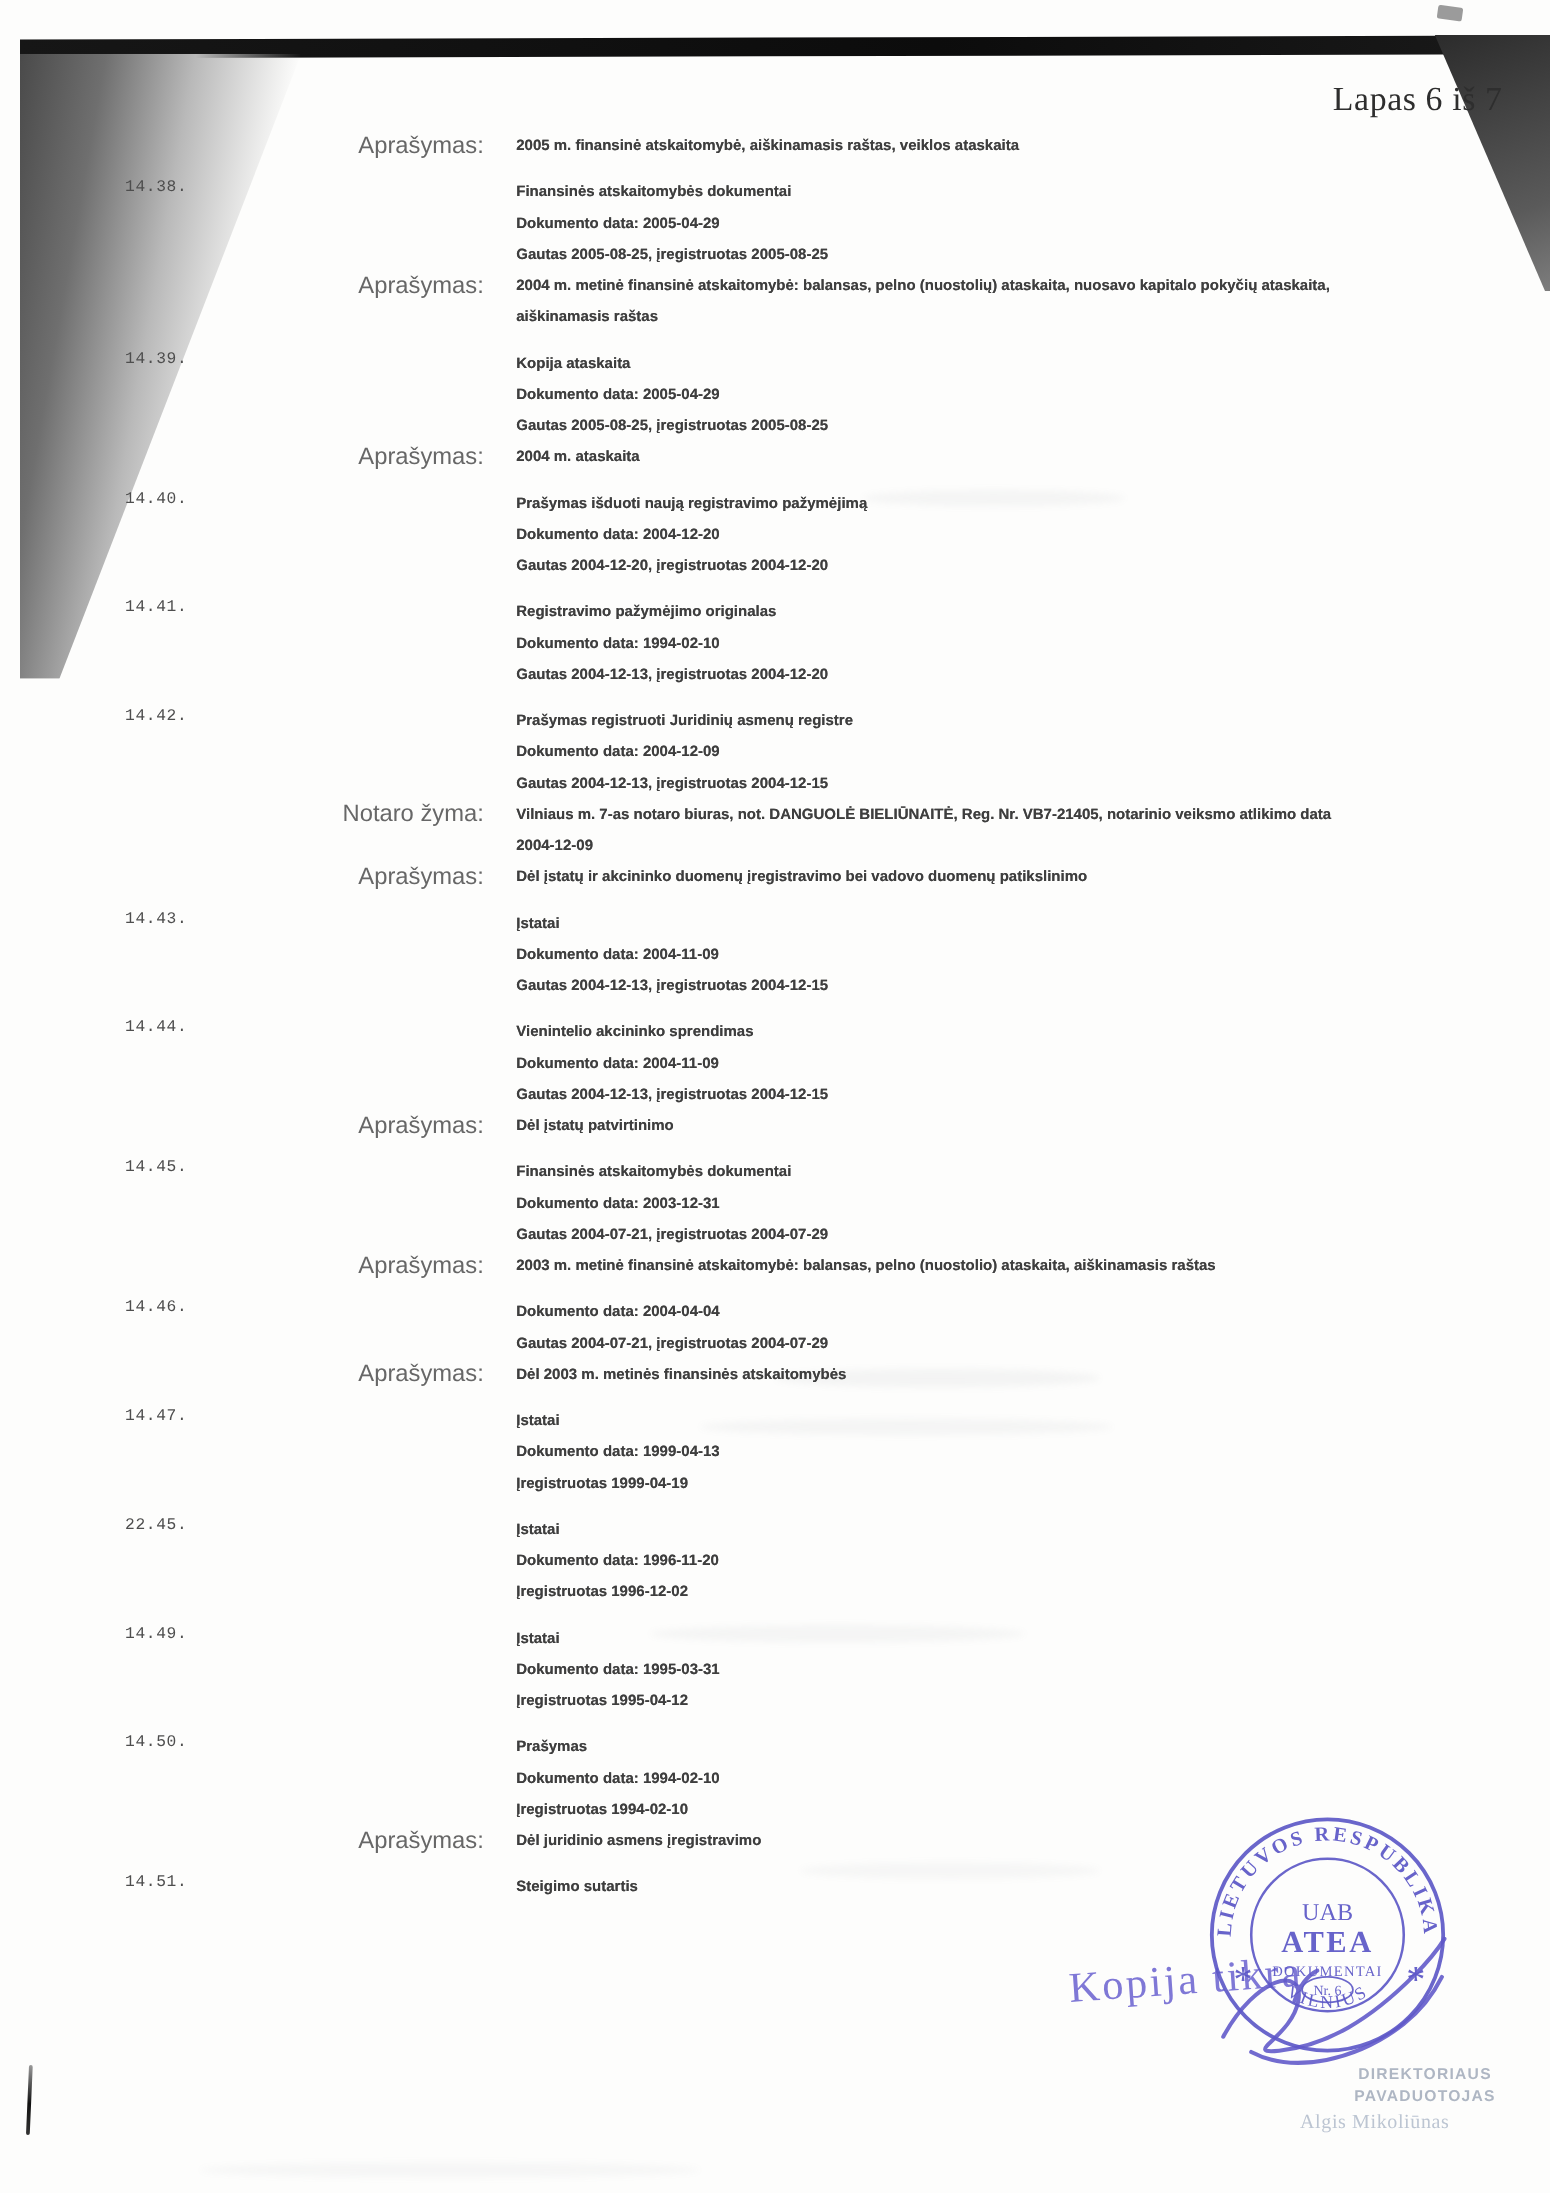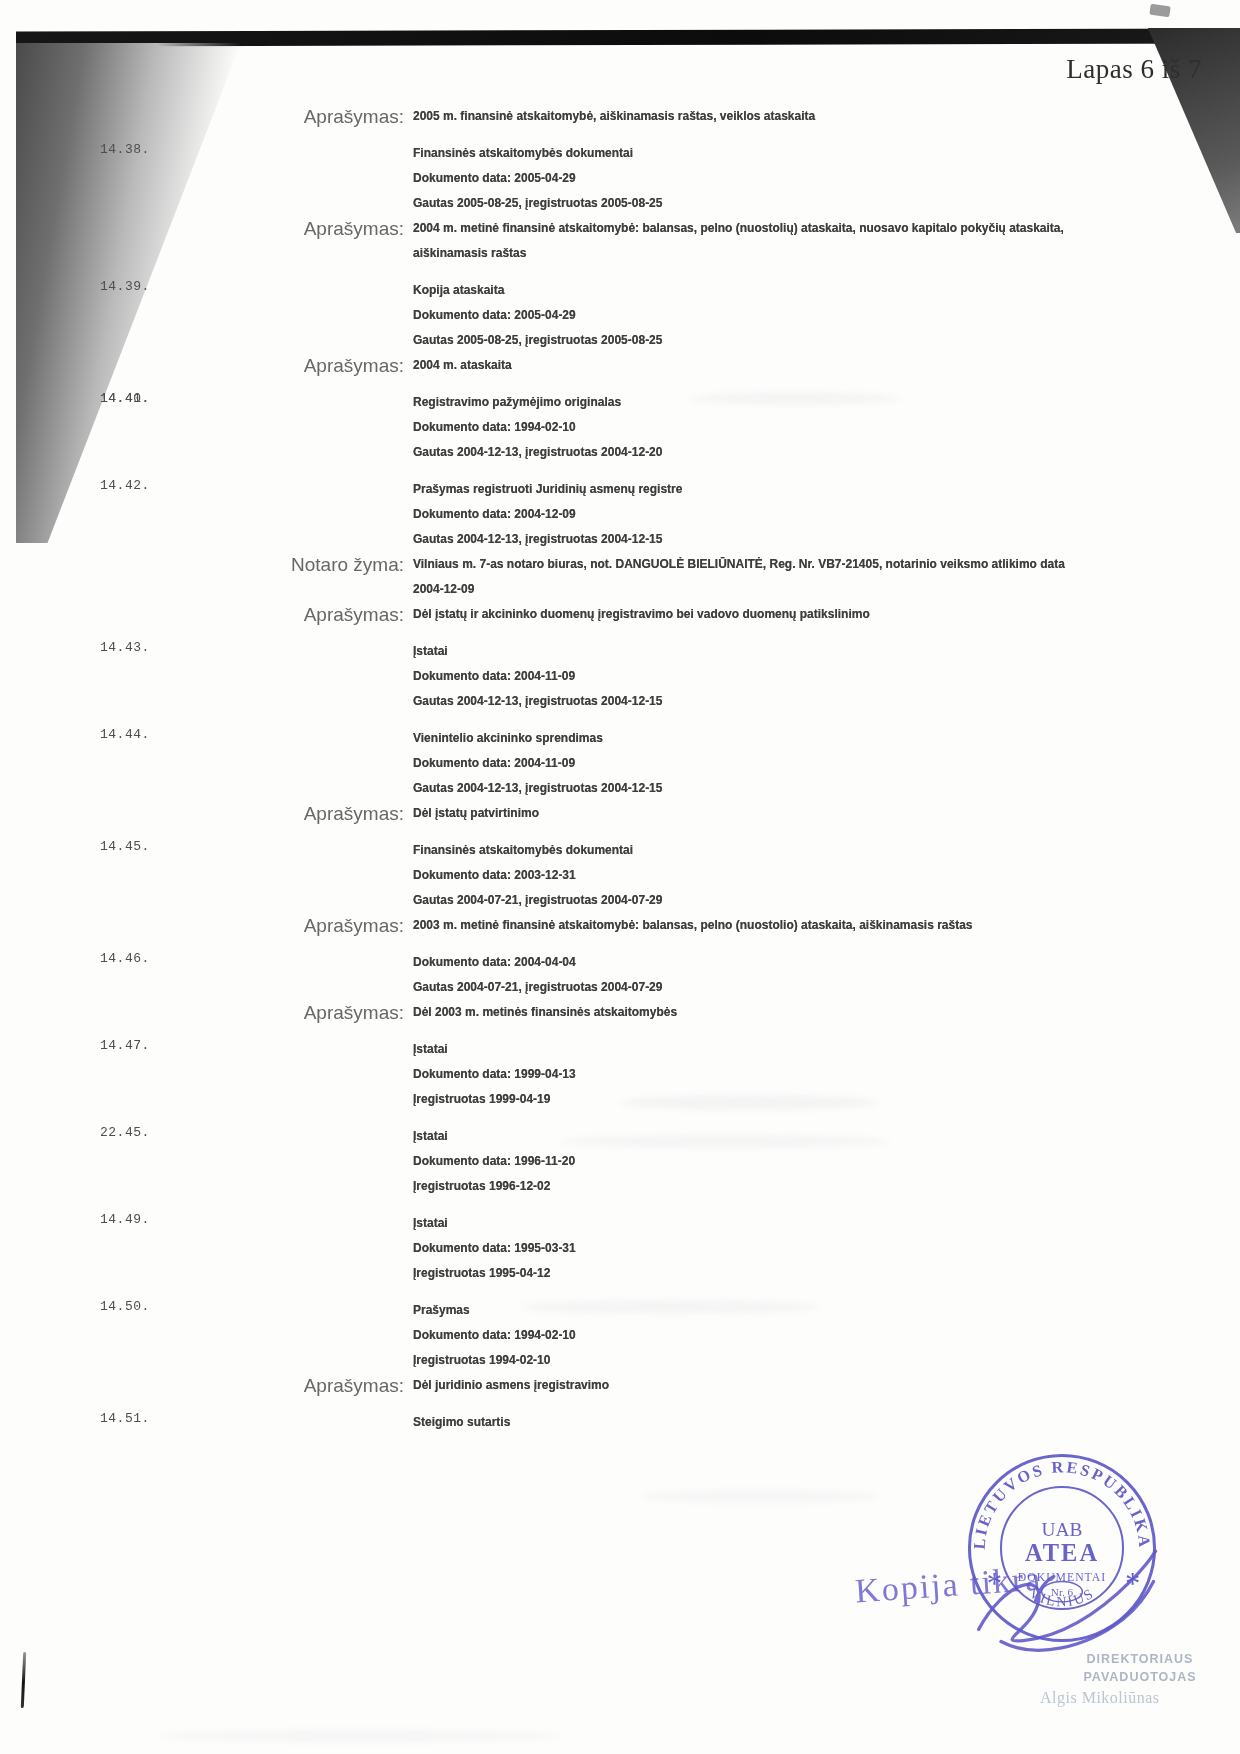--- a/index.html
+++ b/index.html
@@ -32,35 +32,35 @@
     background:#8a8a8a;border-radius:2px;transform:rotate(8deg);opacity:.85;
   }
   .bottom-scratch{
     position:absolute;left:22px;top:1652px;width:3px;height:56px;
     background:linear-gradient(#9a9a9a,#111 55%,#333);
     transform:rotate(2.5deg);border-radius:2px;
   }
   .smudge{position:absolute;background:#8a8f96;filter:blur(3px);border-radius:50%;}
   
   .page-label{
-    position:absolute;top:54px;right:38px;
+    position:absolute;top:64px;right:38px;
     font-family:"Liberation Serif",serif;
     font-size:27px;color:#2e2e2e;letter-spacing:.5px;
   }
   
   .doc{position:absolute;left:0;top:104px;right:0;}
   .entry{position:relative;padding-left:413px;margin-top:12px;}
   .entry.first{margin-top:0;}
   .num{
     position:absolute;left:100px;top:1px;
     font-size:13px;color:#4e4e4e;letter-spacing:.5px;font-family:Liberation Mono, monospace;
   }
   .group{position:relative;}
   .glabel{
-    position:absolute;right:100%;margin-right:9px;top:0;
+    position:absolute;right:100%;margin-right:26px;top:0;
     white-space:nowrap;font-size:19px;color:#676767;line-height:25px;
   }
   .gtext{
     font-size:12px;font-weight:bold;color:#3e3e3e;
     line-height:25px;max-width:660px;
     text-shadow:0 0 .5px rgba(62,62,62,.75);
   }
   
   .copy-note{
     position:absolute;left:855px;top:1566px;
@@ -145,20 +145,34 @@
           </div>
           <div class="group">
             <span class="glabel">Aprašymas:</span>
             <div class="gtext">2004 m. ataskaita</div>
           </div>
         </div>
   </div>
 
   <div class="entry">
     <div class="num">14.40.</div>
+    <div class="lines">
+          <div class="group">
+            <span class="glabel"></span>
+            <div class="gtext">Prašymas išduoti naują registravimo pažymėjimą</div>
+          </div>
+          <div class="group">
+            <span class="glabel"></span>
+            <div class="gtext">Dokumento data: 2004-12-20</div>
+          </div>
+          <div class="group">
+            <span class="glabel"></span>
+            <div class="gtext">Gautas 2004-12-20, įregistruotas 2004-12-20</div>
+          </div>
+        </div>
   </div>
 
   <div class="entry">
     <div class="num">14.41.</div>
     <div class="lines">
           <div class="group">
             <span class="glabel"></span>
             <div class="gtext">Registravimo pažymėjimo originalas</div>
           </div>
           <div class="group">

